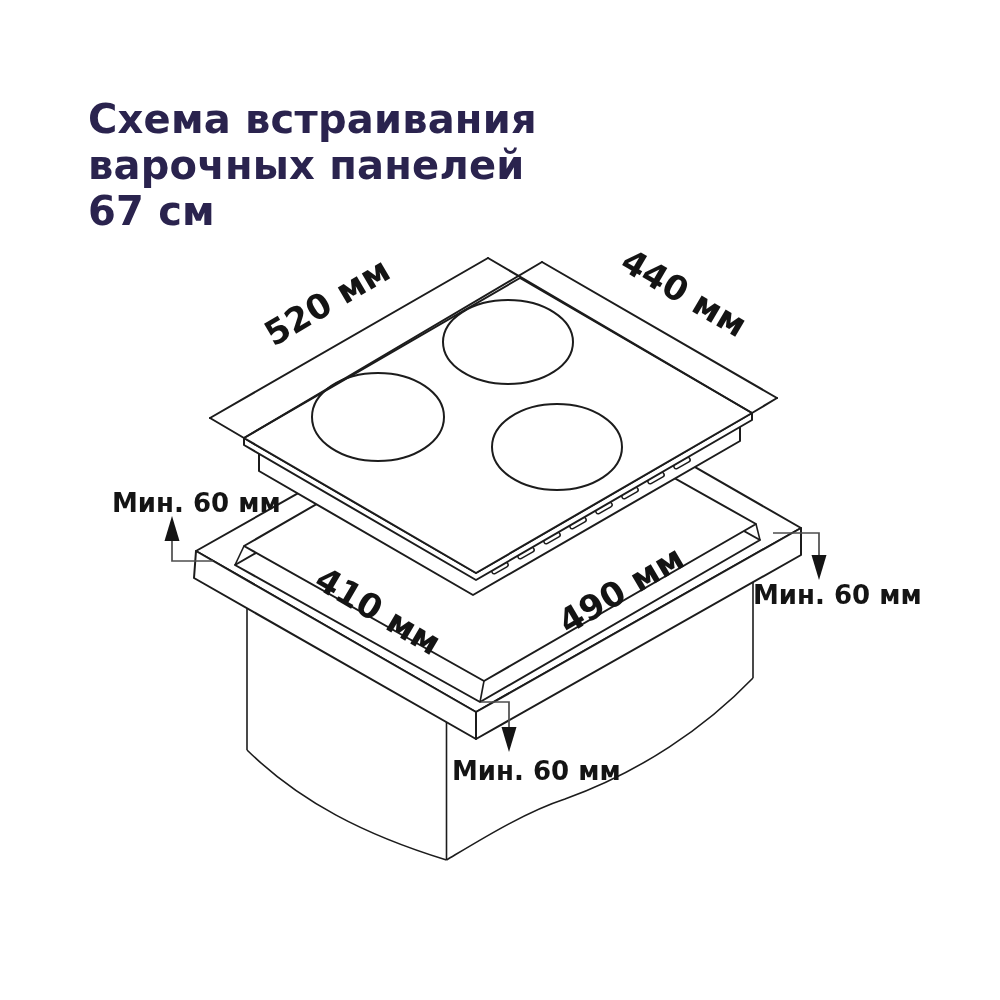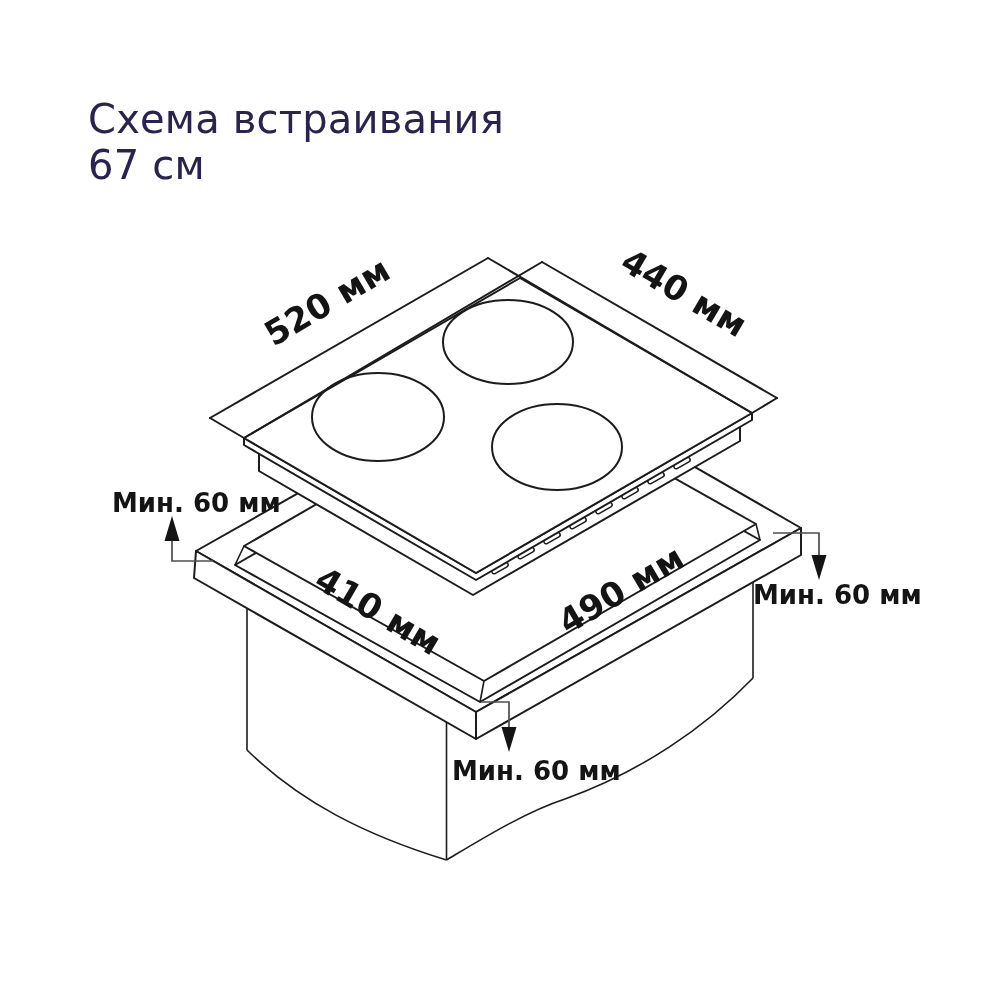--- a/index.html
+++ b/index.html
@@ -2,40 +2,41 @@
 <html><head>
 <meta charset="utf-8">
 <style>
   html,body{margin:0;padding:0;background:#fff;}
   .canvas{
     position:relative;width:1000px;height:1000px;background:#fff;overflow:hidden;
     font-family:"DejaVu Sans","Liberation Sans",sans-serif;
   }
   .title{
     position:absolute;left:88px;top:96px;
-    font-size:40px;line-height:46px;font-weight:normal;
+    font-size:40px;line-height:46px;font-weight:bold;
     letter-spacing:.2px;color:#2a234e;white-space:nowrap;
   }
   svg{position:absolute;left:0;top:0;}
   .ln{fill:none;stroke:#1c1c1c;stroke-width:2;stroke-linejoin:round;stroke-linecap:round;}
   .lnthin{fill:none;stroke:#1c1c1c;stroke-width:1.6;stroke-linejoin:round;}
   .face{fill:#ffffff;stroke:#1c1c1c;stroke-width:2;stroke-linejoin:round;}
   .ann{fill:none;stroke:#4d4d4d;stroke-width:1.7;}
   .arrow{fill:#141414;stroke:none;}
   .dimtext{font-size:34px;font-weight:bold;fill:#141414;}
   .mintext{font-size:26px;font-weight:bold;fill:#141414;}
   .slot{fill:#fff;stroke:#1c1c1c;stroke-width:1.5;}
 </style>
 </head>
 <body>
 
 <div class="canvas">
 
   <div class="title">
     <div>Схема встраивания</div>
+    <div>варочных панелей</div>
     <div>67 см</div>
   </div>
 
   <svg width="1000" height="1000" viewBox="0 0 1000 1000">
 
     <g>
       <path class="lnthin" d="M247,608 L247,750"></path>
       <path class="lnthin" d="M446.5,722 L446.5,860"></path>
       <path class="lnthin" d="M753,579 L753,678"></path>
       <path class="lnthin" d="M247,750 C300,802 365,835 446.5,860"></path>

